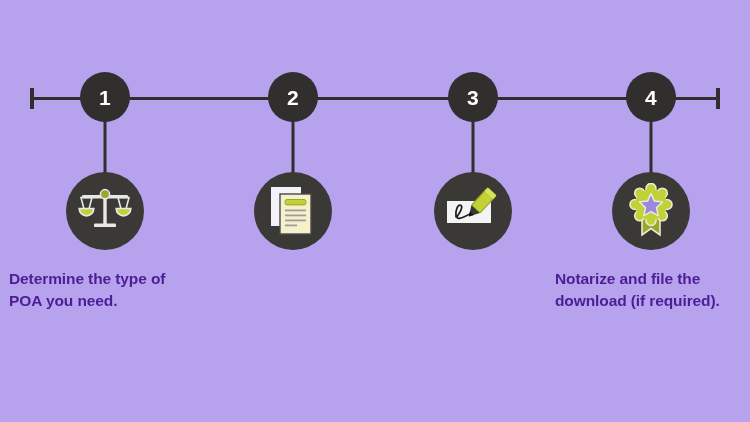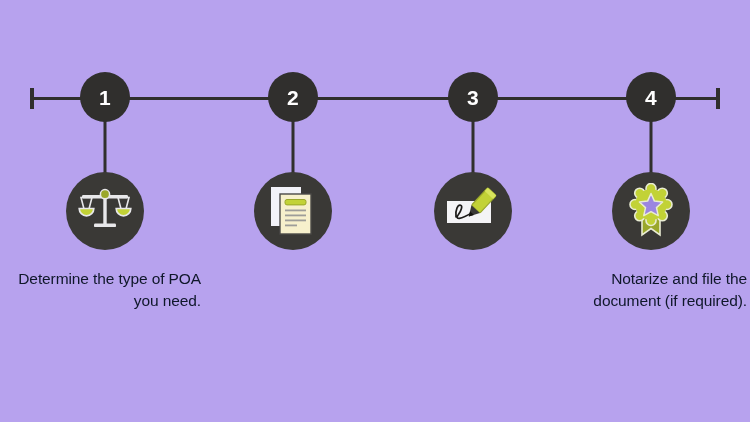--- a/index.html
+++ b/index.html
@@ -100,24 +100,24 @@
     justify-content: center;
   }
   .icon-circle svg { display: block; }
 
   
   .caption {
     position: absolute;
     top: 268px;
     left: -6px;
     width: 192px;
-    text-align: right;
-    color: #0f172a;
+    text-align: left;
+    color: #4c1d95;
     font-size: 15.5px;
-    font-weight: normal;
+    font-weight: bold;
     line-height: 1.42;
     letter-spacing: -0.1px;
   }
 </style>
 </head>
 <body>
 
 <div id="infographic">
 
   <div class="rail"></div>
@@ -214,16 +214,16 @@
             <circle cx="14.7" cy="32.8" r="5"></circle>
             <circle cx="10" cy="21.5" r="5"></circle>
             <circle cx="14.7" cy="10.2" r="5"></circle>
           </g>
           <circle cx="26" cy="21.5" r="15.6" fill="#c2d236"></circle>
 
           <path d="M26 10.5 L29.4 18.1 L37.6 19 L31.5 24.6 L33.2 32.7 L26 28.6 L18.8 32.7 L20.5 24.6 L14.4 19 L22.6 18.1 Z" fill="#9b86e0" stroke="#e9ecd2" stroke-width="1.5" stroke-linejoin="round"></path>
         </svg>
       </span>
     </div>
-    <div class="caption">Notarize and file the document (if required).</div>
+    <div class="caption">Notarize and file the download (if required).</div>
   </div>
 
 </div>
 
 </body></html>

